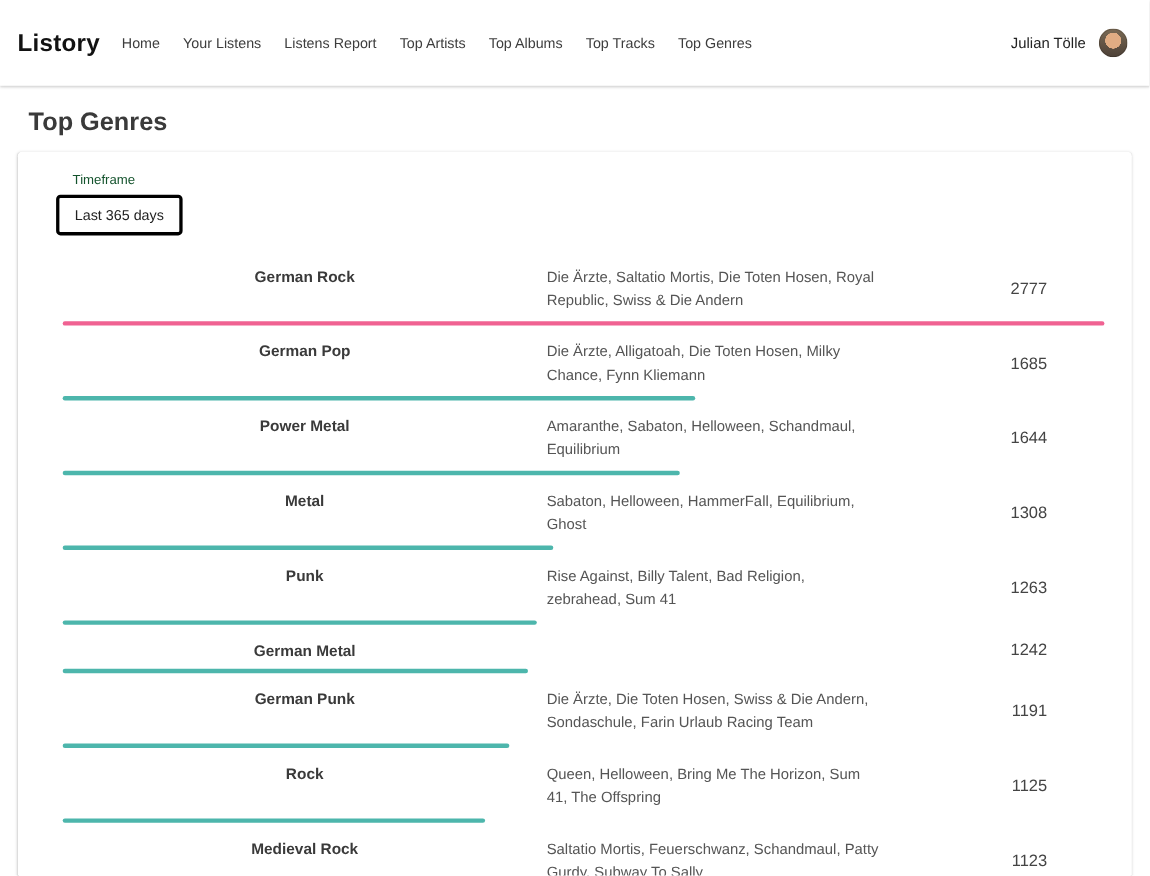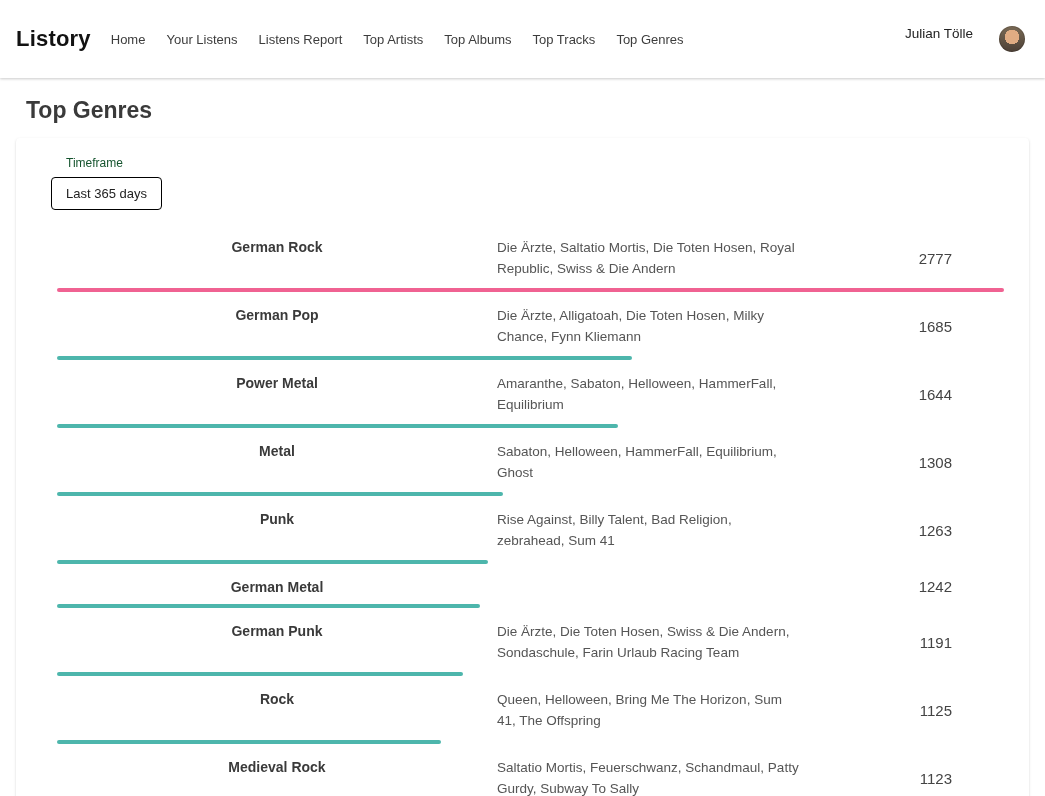--- a/index.html
+++ b/index.html
@@ -19,21 +19,21 @@
   .logo {
     font-size: 22px; font-weight: 700; color: #121212;
     margin-right: 20px; text-decoration: none; cursor: pointer;
     letter-spacing: 0.2px;
   }
   .nav-links { display: flex; align-items: center; gap: 21px; }
   .nav-link {
     font-size: 13px; color: #3d3d3d; text-decoration: none; cursor: pointer;
     white-space: nowrap;
   }
-  .user-area { margin-left: auto; display: flex; gap: 26px; }
+  .user-area { margin-left: auto; display: flex; align-items: center; gap: 12px; }
   .user-name { font-size: 13.5px; color: #222; cursor: pointer; }
   .avatar {
     width: 26px; height: 26px; border-radius: 50%; cursor: pointer;
     background:
       radial-gradient(circle at 50% 42%, #e0ac83 0 36%, rgba(0,0,0,0) 37%),
       linear-gradient(180deg, #7a6a55 0%, #4c4036 100%);
     box-shadow: inset 0 0 0 1px rgba(0,0,0,0.15);
   }
   
   .page-title {
@@ -42,21 +42,21 @@
   }
   
   .card {
     margin: 0 16px 40px 16px; background: #fff; border-radius: 4px;
     box-shadow: 0 2px 1px -1px rgba(0,0,0,0.3), 0 1px 1px 0 rgba(0,0,0,0.14), 0 1px 3px 0 rgba(0,0,0,0.12);
     padding: 18px 0 24px 0;
   }
   .filter { padding: 0 0 8px 35px; }
   .filter-label { font-size: 12px; color: #14532d; margin: 0 0 7px 15px; }
   .filter-select {
-    display: inline-block; border: 1px solid #000000; border-radius: 4px;
+    display: inline-block; border: 3px solid #000000; border-radius: 4px;
     padding: 8px 14px; font-size: 13px; color: #222; background: #fff;
     cursor: pointer; min-width: 110px;
   }
   
   .table { padding: 6px 25px 0 41px; }
   .row { padding-top: 13px; }
   .row-content { display: flex; align-items: flex-start; }
   .genre-name {
     flex: 0 0 440px; font-size: 14px; font-weight: 700; color: #3a3a3a;
     padding-top: 2px;
@@ -113,21 +113,21 @@
       <div class="genre-name">German Pop</div>
       <div class="genre-artists">Die Ärzte, Alligatoah, Die Toten Hosen, Milky Chance, Fynn Kliemann</div>
       <div class="genre-count">1685</div>
     </div>
     <div class="genre-bar" style="width: 60.68%; background: rgb(77, 182, 172);"></div>
   </div>
 
   <div class="row">
     <div class="row-content">
       <div class="genre-name">Power Metal</div>
-      <div class="genre-artists">Amaranthe, Sabaton, Helloween, HammerFall, Equilibrium</div>
+      <div class="genre-artists">Amaranthe, Sabaton, Helloween, Schandmaul, Equilibrium</div>
       <div class="genre-count">1644</div>
     </div>
     <div class="genre-bar" style="width: 59.2%; background: rgb(77, 182, 172);"></div>
   </div>
 
   <div class="row">
     <div class="row-content">
       <div class="genre-name">Metal</div>
       <div class="genre-artists">Sabaton, Helloween, HammerFall, Equilibrium, Ghost</div>
       <div class="genre-count">1308</div>

